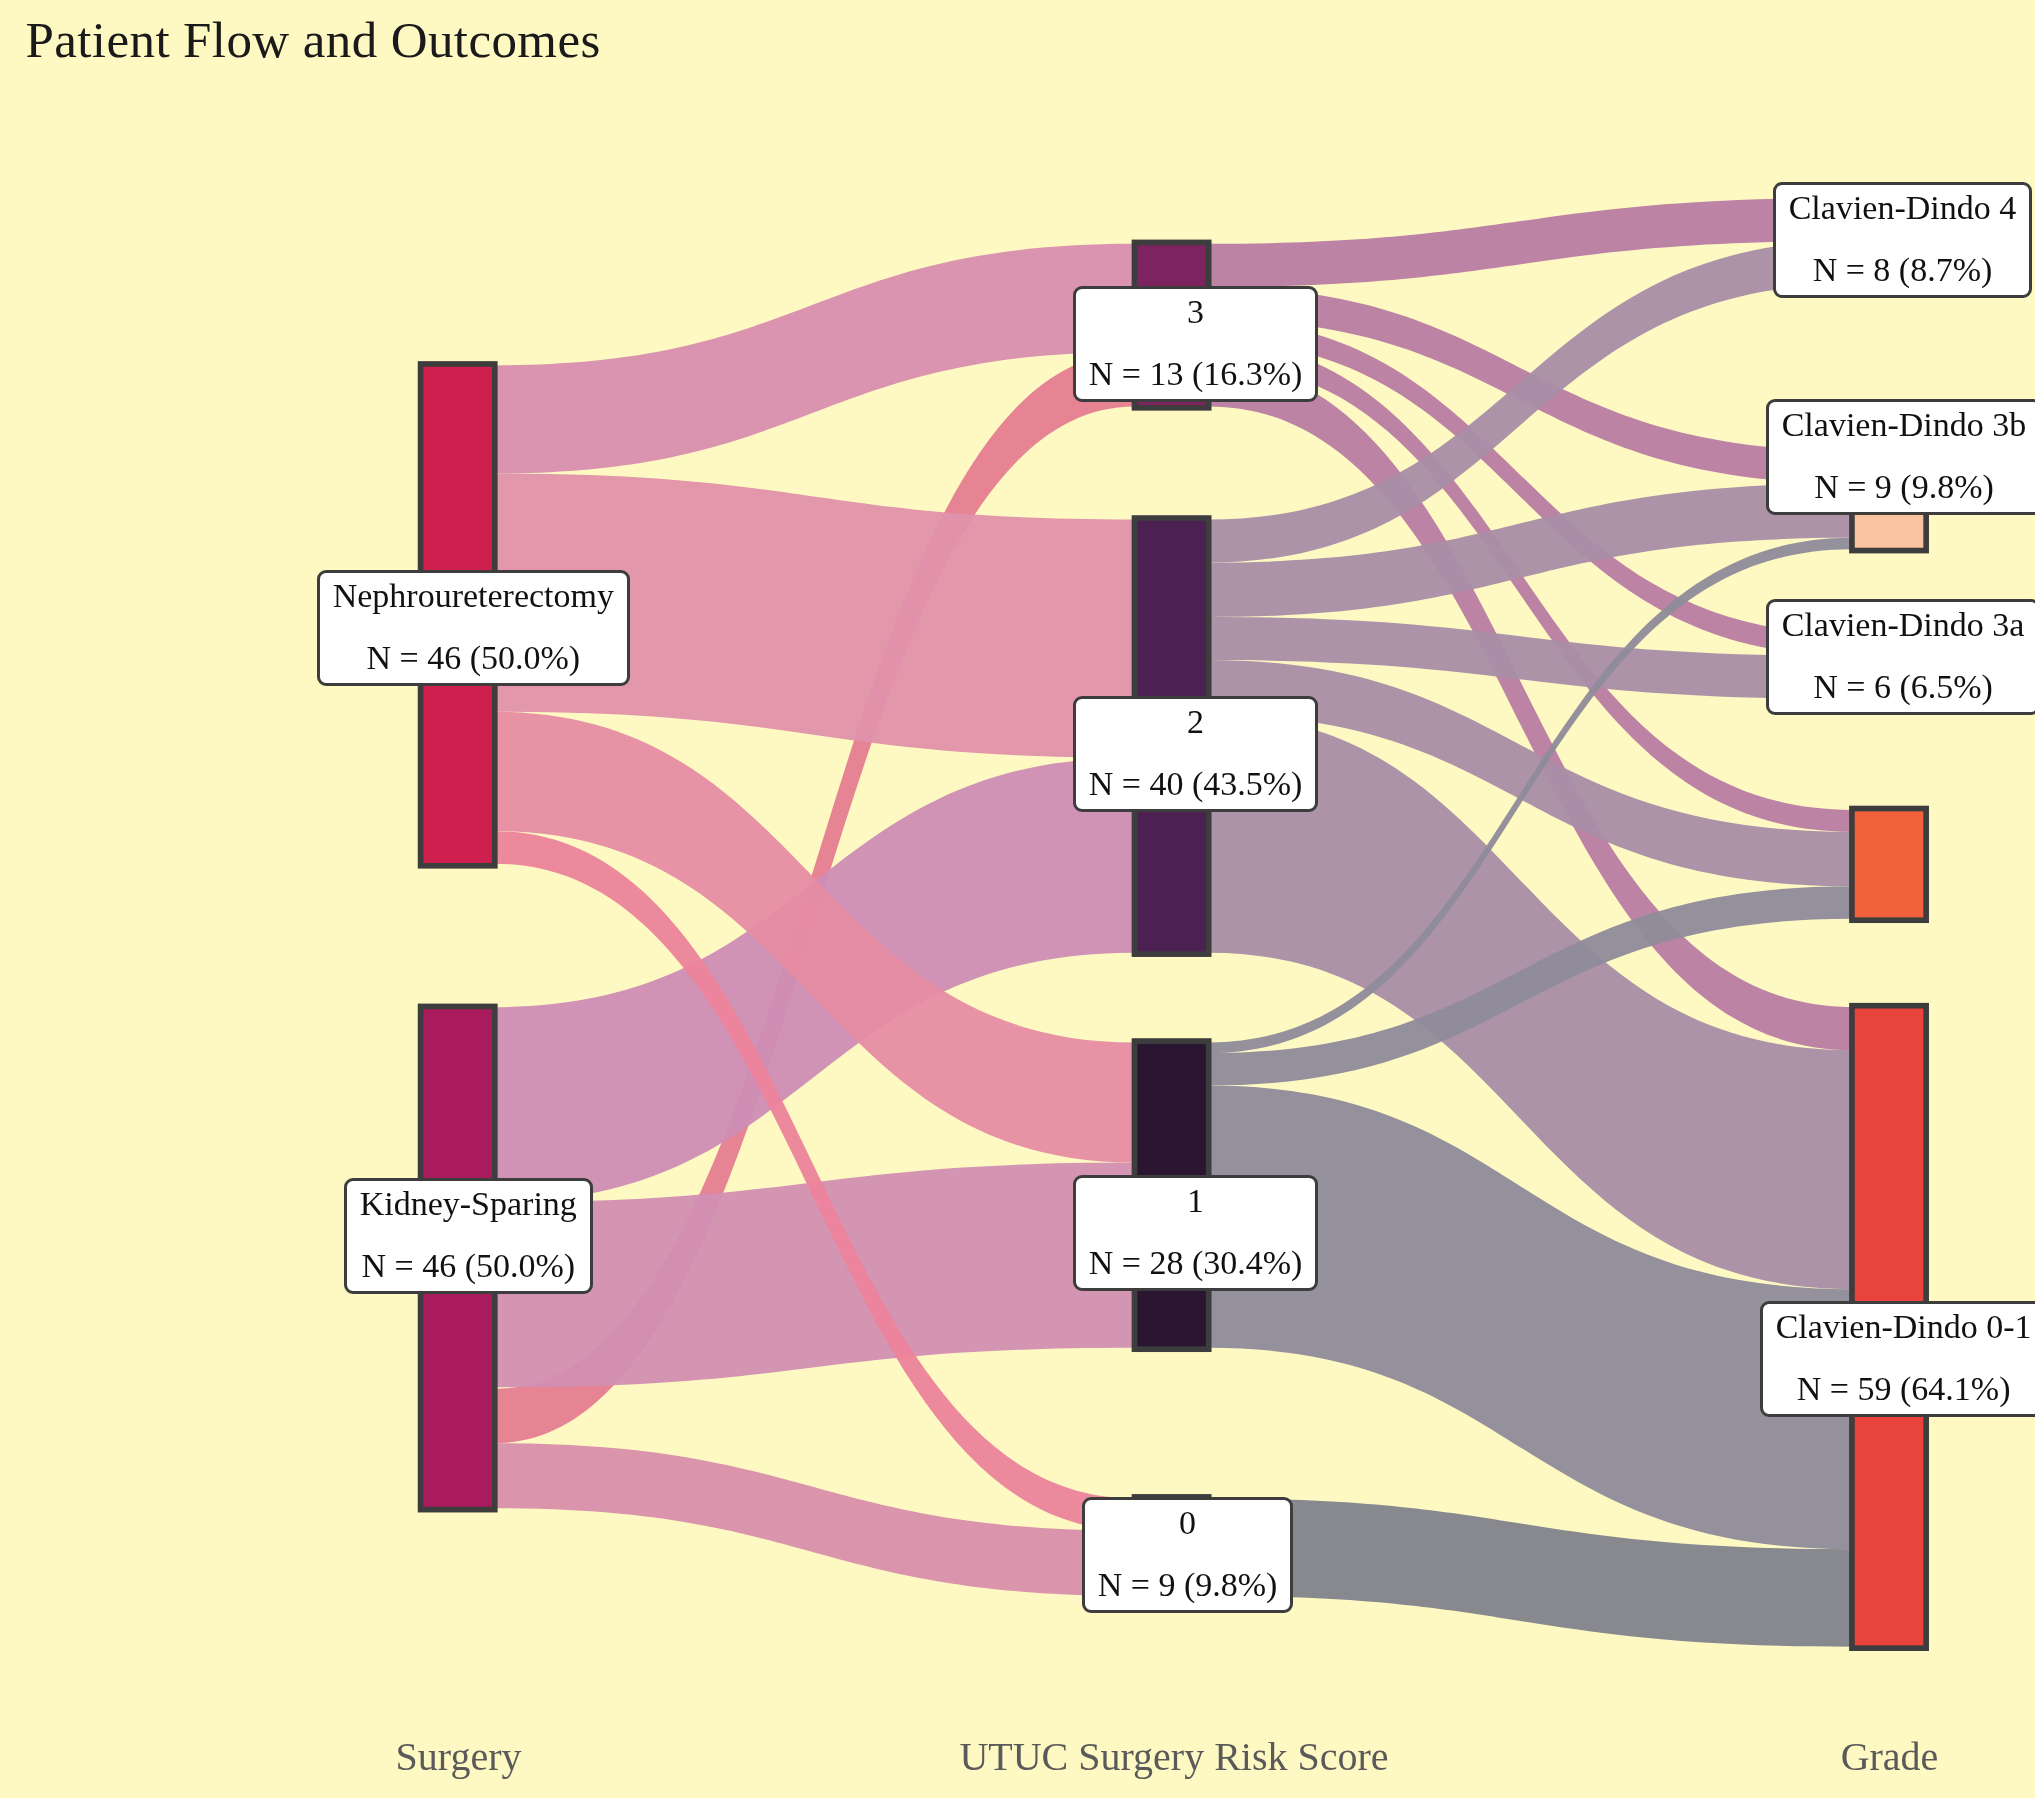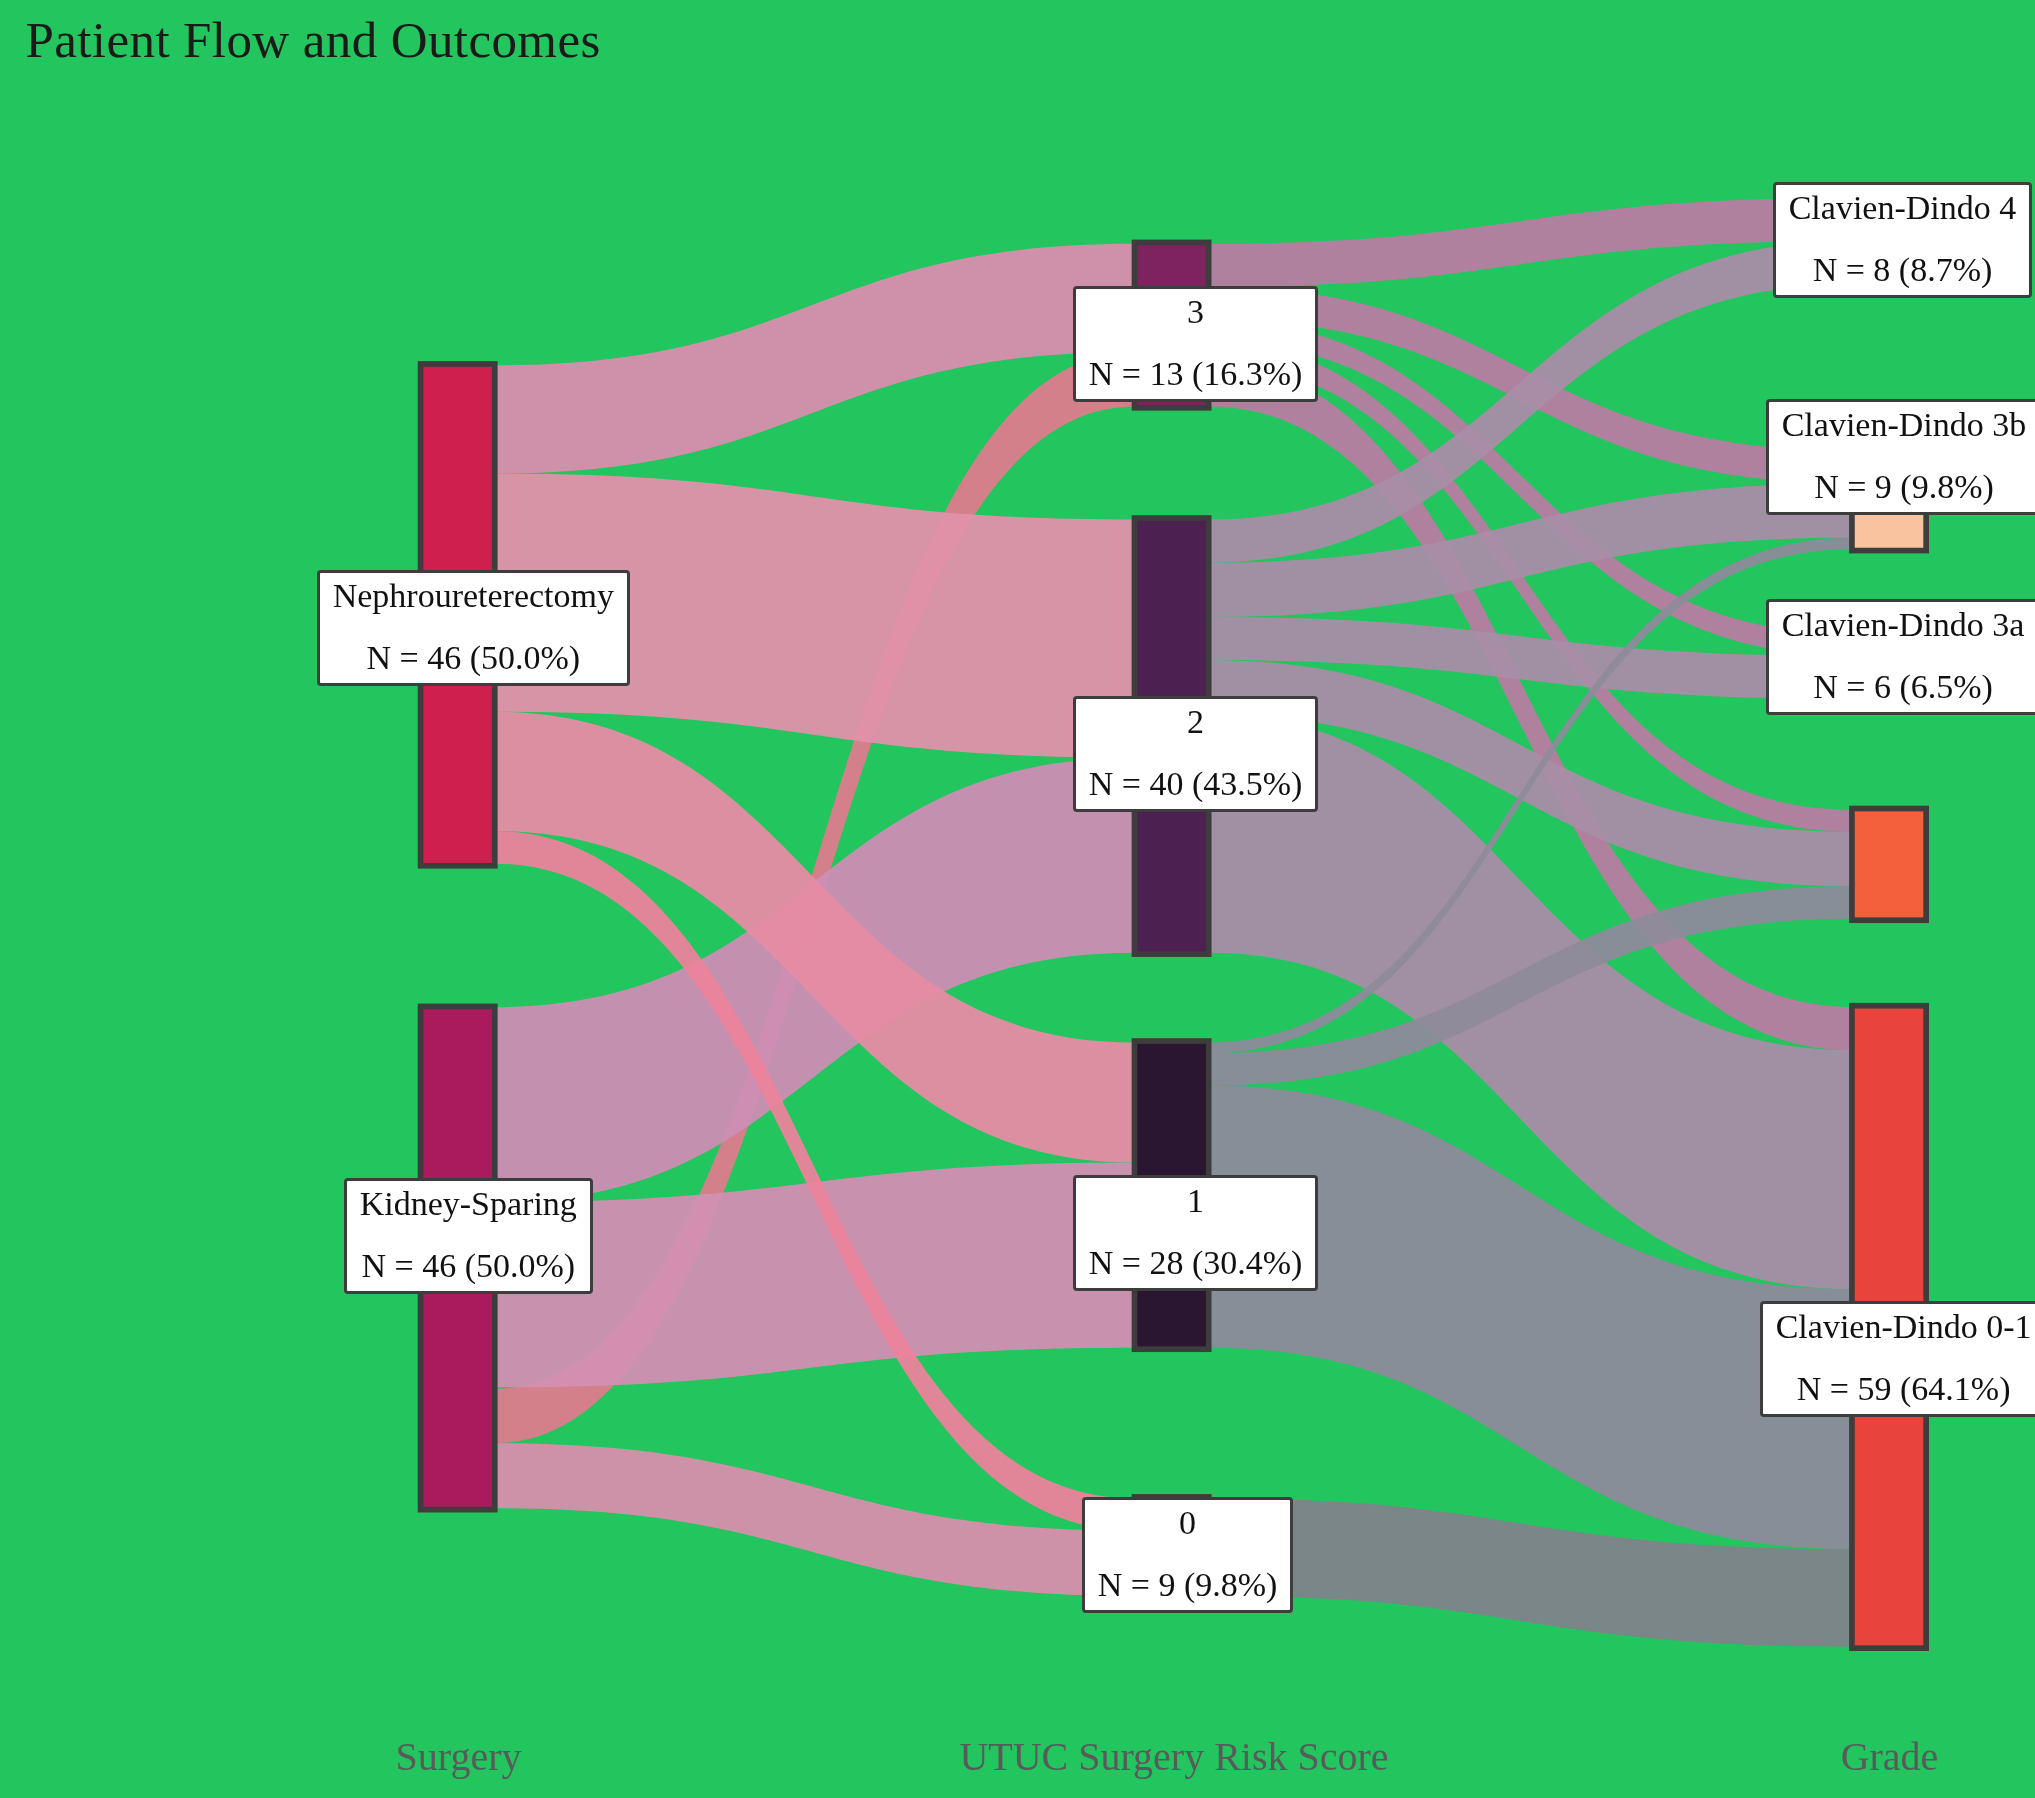--- a/index.html
+++ b/index.html
@@ -1,29 +1,29 @@
 <!DOCTYPE html>
 <html style="font-size:11.3px"><head>
 <meta charset="utf-8">
 <style>
   html,body{margin:0;padding:0;background:#ffffff;}
   body{width:2035px;height:1798px;font-family:"Liberation Serif","DejaVu Serif",serif;overflow:hidden;}
-  #root{position:relative;width:2035px;height:1798px;background:#22c55e;}
+  #root{position:relative;width:2035px;height:1798px;background:#fef9c3;}
   #title{
     position:absolute;left:25.5px;top:11.3px;
     font-size:51px;color:#1a1a1a;letter-spacing:0.4px;white-space:nowrap;
     font-family:"Liberation Serif","DejaVu Serif",serif;
   }
   svg#sankey{position:absolute;left:0;top:0;width:2035px;height:1798px;}
   .axis-label{
     position:absolute;font-size:40px;color:#5a5a5a;white-space:nowrap;
     font-family:Liberation Serif, serif;text-align:center;
   }
   .nodebox{
-    position:absolute;background:#ffffff;border:3.5px solid #3d3d3d;border-radius:4px;
+    position:absolute;background:#ffffff;border:3.5px solid #3d3d3d;border-radius:9px;
     padding:4.2px 12.7px 7px 12.7px;text-align:center;white-space:nowrap;
     font-size:34px;line-height:1.10;color:#111;
     font-family:"Liberation Serif","DejaVu Serif",serif;
     box-sizing:border-box;
   }
   .nodebox .l1{display:block;}
   .nodebox .l2{display:block;margin-top:24px;}
 </style>
 </head>
 <body>

